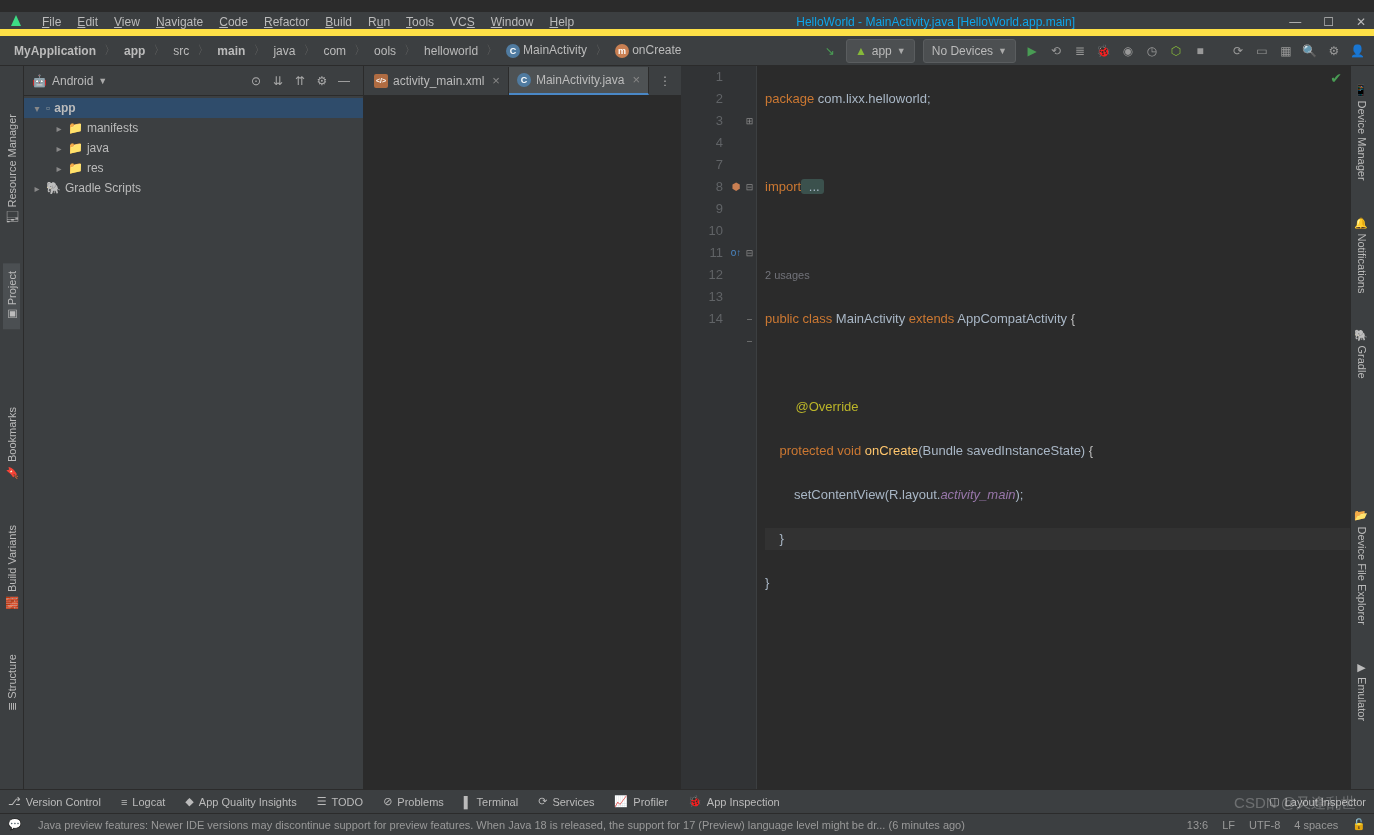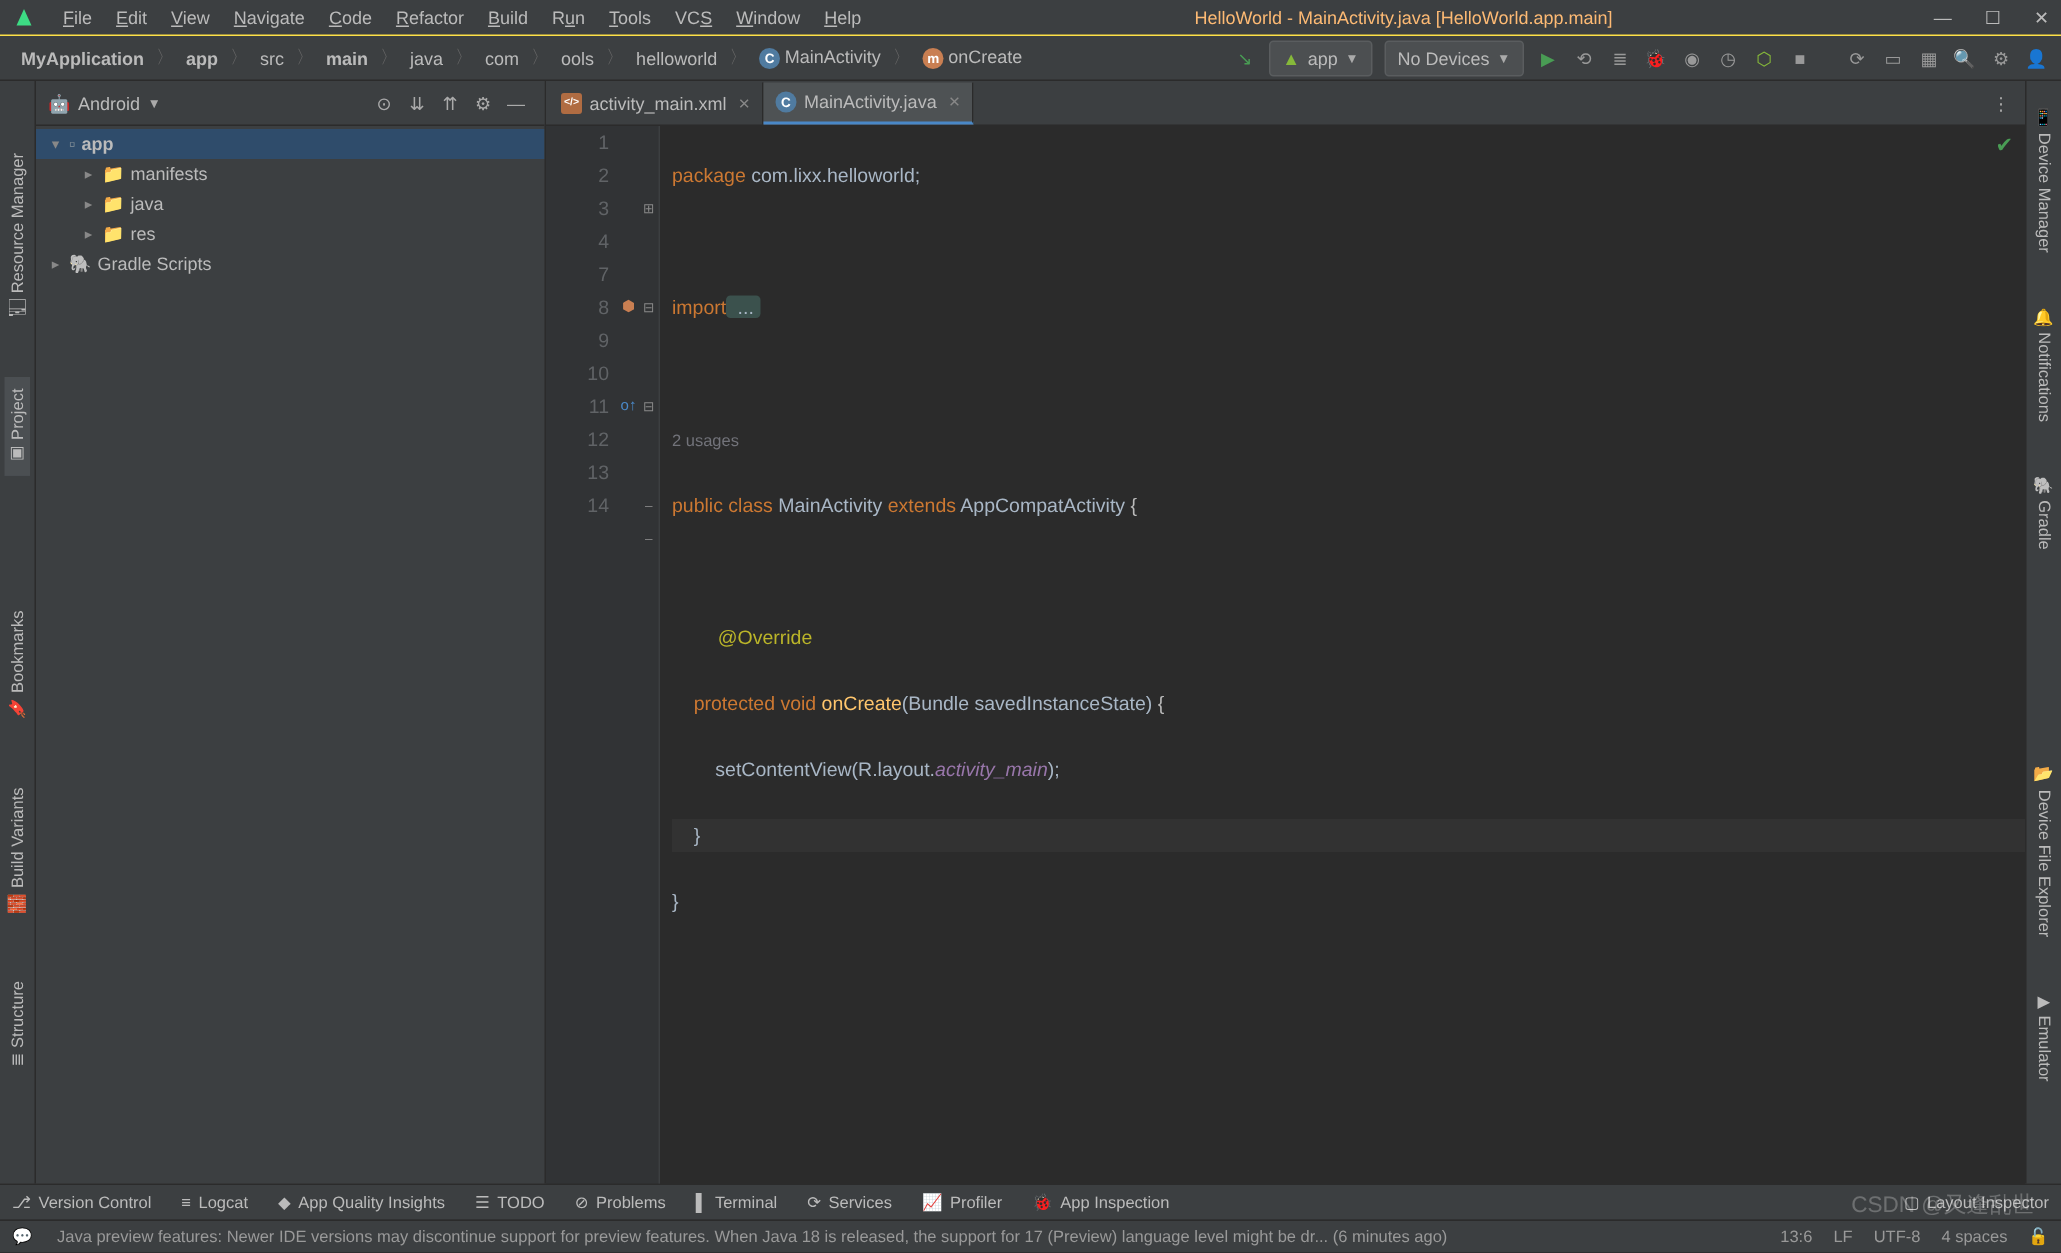--- a/index.html
+++ b/index.html
@@ -1,21 +1,21 @@
 <!DOCTYPE html>
 <html><head>
 <meta charset="utf-8">
 <style>
 * { box-sizing: border-box; margin: 0; padding: 0; font-family: "Segoe UI", sans-serif; }
 body { width: 1374px; height: 835px; background: #2b2b2b; color: #bbb; font-size: 12px; overflow: hidden; display: flex; flex-direction: column; }
-.menubar { height: 24px; background: #3c3f41; display: flex; align-items: center; padding: 0 8px; border-bottom: 1px solid #fde047; }
+.menubar { height: 24px; background: #3c3f41; display: flex; align-items: flex-end; padding: 0 8px; border-bottom: 7px solid #fde047; margin-top: 12px; }
 .menubar .logo { width: 16px; height: 16px; margin-right: 10px; }
 .menubar .menu-item { padding: 0 8px; color: #bbb; cursor: pointer; }
 .menubar .menu-item u { text-decoration: underline; }
-.menubar .title { flex: 1; text-align: center; color: #fdba74; }
+.menubar .title { flex: 1; text-align: center; color: #0ea5e9; }
 .menubar .win-ctrls { display: flex; gap: 22px; margin-left: auto; }
 .menubar .win-ctrls span { color: #bbb; cursor: pointer; }
 .navbar { height: 30px; background: #3c3f41; display: flex; align-items: center; border-bottom: 1px solid #2b2b2b; padding: 0 4px; }
 .breadcrumbs { display: flex; align-items: center; gap: 4px; padding-left: 6px; }
 .breadcrumbs .crumb { color: #bbb; padding: 2px 4px; }
 .breadcrumbs .sep { color: #666; }
 .crumb-badge { display: inline-flex; width: 14px; height: 14px; border-radius: 50%; align-items: center; justify-content: center; font-size: 9px; margin-right: 3px; font-weight: bold; }
 .bc { background: #507ba0; color: #fff; }
 .bm { background: #c97f52; color: #fff; }
 .navbar .spacer { flex: 1; }
@@ -32,21 +32,21 @@
 .sidebar-header { height: 30px; display: flex; align-items: center; padding: 0 8px; border-bottom: 1px solid #2b2b2b; background: #3c3f41; }
 .sidebar-header .sel { display: flex; align-items: center; gap: 5px; }
 .sidebar-header .spacer { flex: 1; }
 .sidebar-header .icon-btn { width: 22px; height: 22px; display: flex; align-items: center; justify-content: center; cursor: pointer; color: #aaa; }
 .tree { flex: 1; overflow: auto; padding: 2px 0; }
 .tree-row { display: flex; align-items: center; height: 20px; padding-left: 8px; cursor: pointer; gap: 4px; }
 .tree-row.selected { background: #2f4c6b; }
 .tree-row .arrow { width: 10px; text-align: center; color: #888; font-size: 10px; }
 .folder-icon { color: #87939a; }
 .module-icon { color: #87939a; }
-.editor-area { flex: 1; display: flex; flex-direction: column; background: #2b2b2b; }
+.editor-area { flex: 1; display: flex; flex-direction: row; background: #2b2b2b; }
 .tab-bar { height: 30px; background: #3c3f41; display: flex; align-items: center; border-bottom: 1px solid #2b2b2b; padding-left: 2px; position: relative; }
 .ed-tab { height: 28px; display: flex; align-items: center; padding: 0 8px; gap: 5px; cursor: pointer; border-right: 1px solid #2b2b2b; color: #bbb; }
 .ed-tab.active { background: #4e5254; border-bottom: 2px solid #4a88c7; }
 .ed-tab .close { color: #888; font-size: 13px; padding-left: 3px; }
 .tab-icon { width: 14px; height: 14px; display: flex; align-items: center; justify-content: center; font-size: 9px; border-radius: 2px; font-weight: bold; }
 .xml-icon { background: #b06c42; color: #fff; font-size: 7px; }
 .java-icon { background: #507ba0; color: #fff; border-radius: 50%; }
 .tab-bar .more { margin-left: auto; padding: 0 10px; color: #aaa; }
 .editor { flex: 1; display: flex; position: relative; font-family: "JetBrains Mono", Consolas, monospace; font-size: 13px; }
 .gutter-col { width: 48px; background: #313335; text-align: right; color: #606366; padding: 0 6px; line-height: 22px; user-select: none; }

